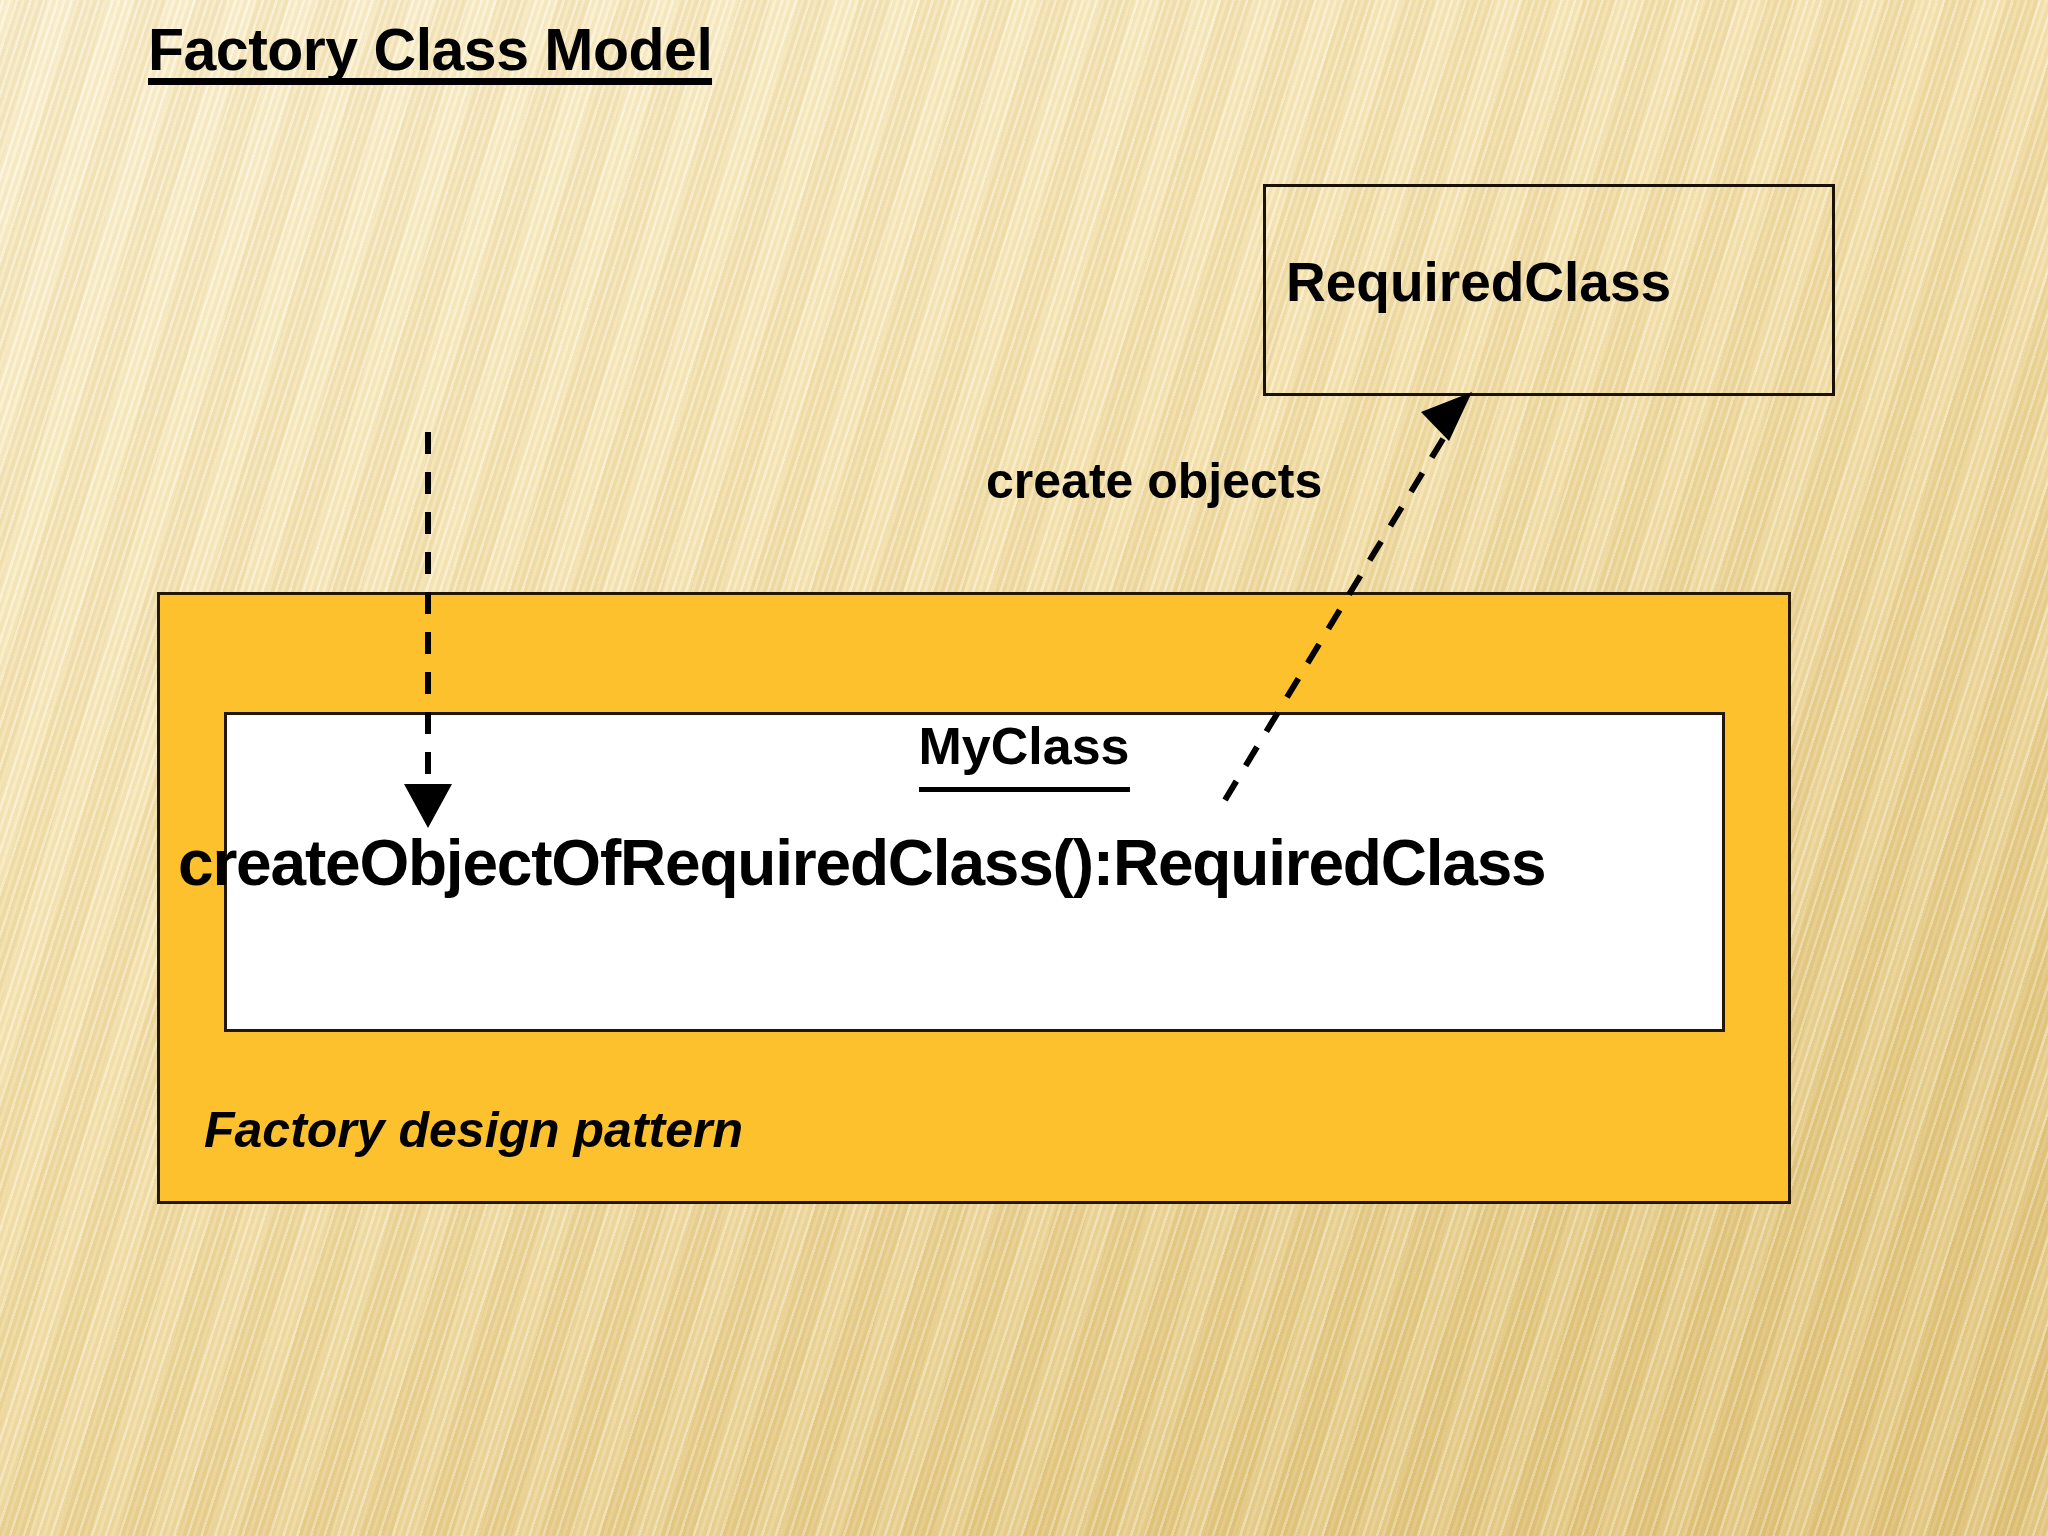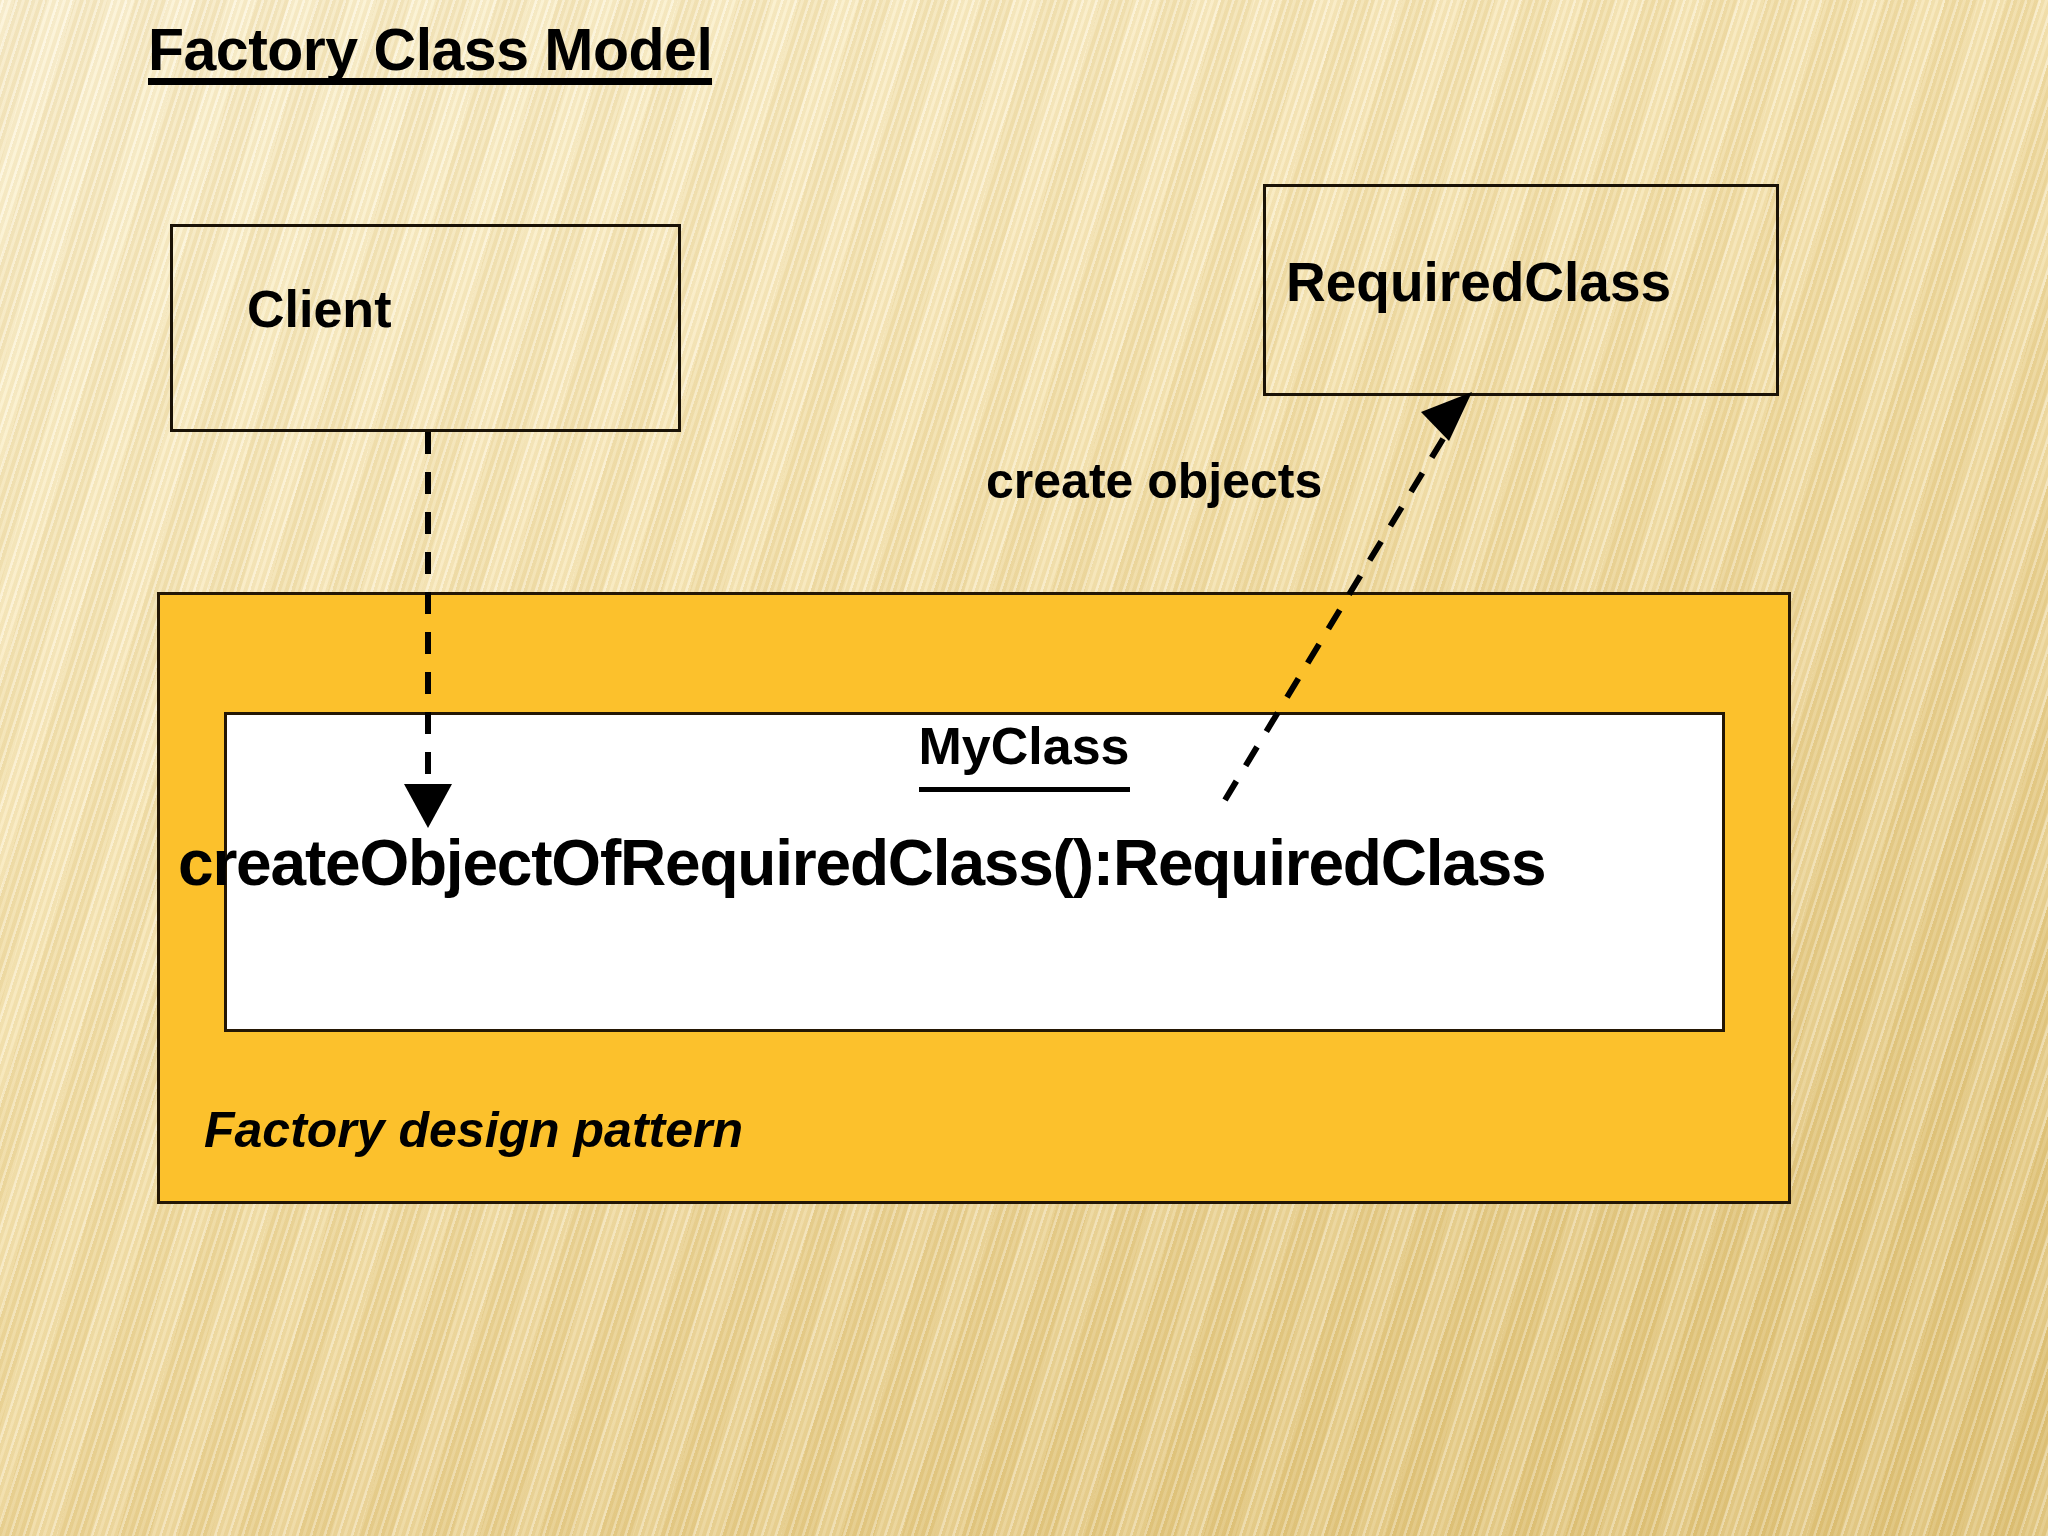--- a/index.html
+++ b/index.html
@@ -76,21 +76,21 @@
   .ubox .label {
     position: absolute;
     font-weight: bold;
     color: #000;
     white-space: nowrap;
   }
 
   #client-box { left: 170px; top: 224px; width: 511px; height: 208px; }
   #client-box .label { font-size: 52px; left: 74px; top: 52px; }
 
-  #required-box { left: 1263px; top: 184px; width: 516px; height: 212px; }
+  #required-box { left: 1263px; top: 184px; width: 572px; height: 212px; }
   #required-box .label { font-size: 55px; left: 20px; top: 63px; }
 
   
   #factory-box {
     position: absolute;
     left: 157px;
     top: 592px;
     width: 1634px;
     height: 612px;
     background: #FCC12C;
@@ -176,23 +176,20 @@
 </head>
 <body>
 
 <div id="slide">
 
   <div class="title">
     <span>Factory Class Model</span>
     <span class="rule"></span>
   </div>
 
-  <div class="ubox" id="client-box">
-    <span class="label">Client</span>
-  </div>
 
   <div class="ubox" id="required-box">
     <span class="label">RequiredClass</span>
   </div>
 
   <div id="factory-box"></div>
 
   <div id="myclass-box"></div>
 
   <div id="myclass-name">

